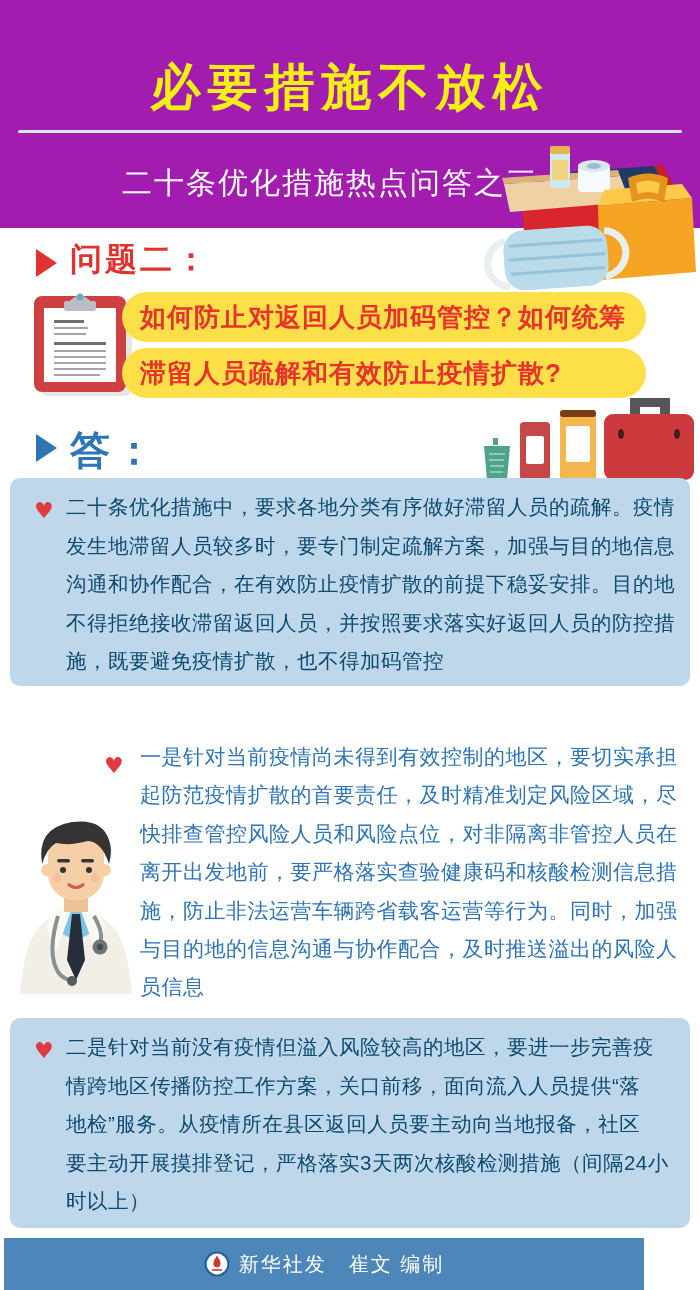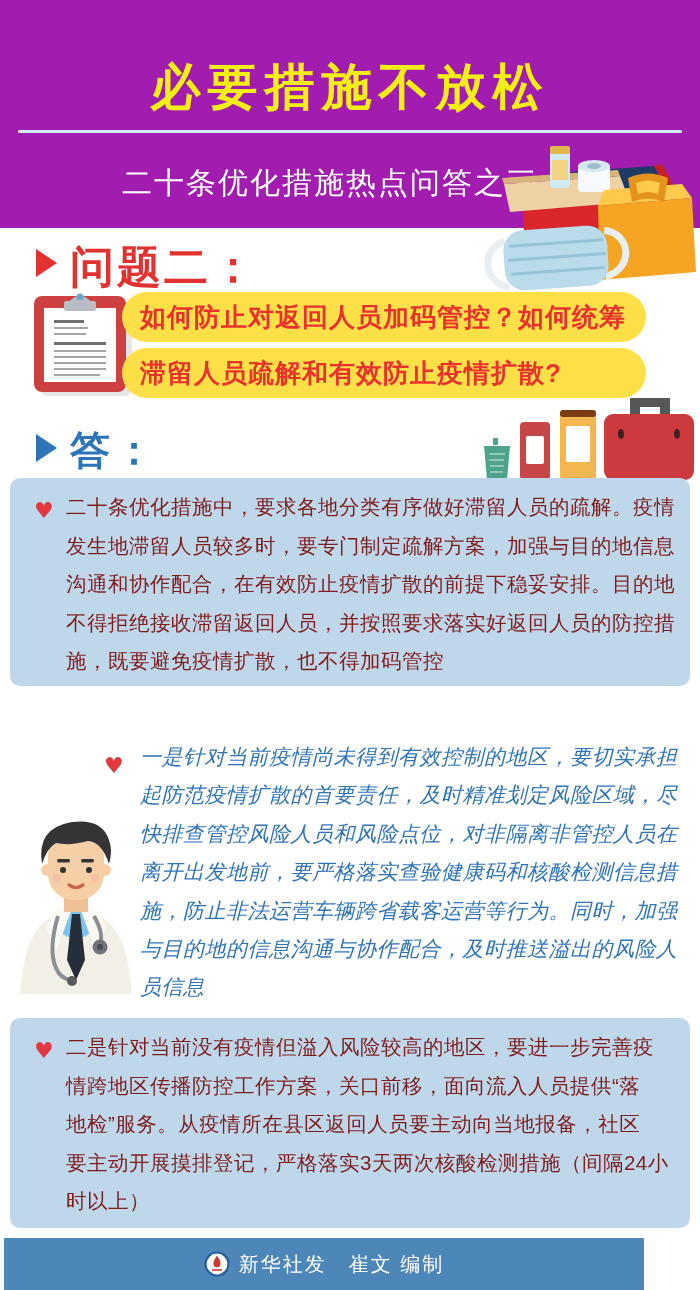--- a/index.html
+++ b/index.html
@@ -10,46 +10,46 @@
   .title{position:absolute;top:54px;left:0;width:100%;text-align:center;
          font-size:50px;font-weight:bold;color:#f3ef15;letter-spacing:7px;}
   .divider{position:absolute;top:130px;left:18px;width:664px;height:3px;background:#cdeaf6;border-radius:2px;}
   .subtitle{position:absolute;top:163px;left:0;width:660px;text-align:center;
             font-size:30px;color:#ffffff;letter-spacing:2px;}
   
   .illus-top{position:absolute;left:478px;top:138px;width:222px;height:162px;}
   
   .tri{width:0;height:0;border-top:14px solid transparent;border-bottom:14px solid transparent;position:absolute;}
   .q-tri{left:36px;top:249px;border-left:21px solid #e23230;}
-  .q-label{position:absolute;left:70px;top:238px;font-size:44px;font-weight:bold;color:#e23230;letter-spacing:3px;}
+  .q-label{position:absolute;left:70px;top:238px;font-size:32px;font-weight:bold;color:#e23230;letter-spacing:3px;}
   .clipboard{position:absolute;left:28px;top:286px;}
   .pill{position:absolute;left:122px;width:524px;height:50px;background:#fde047;border-radius:26px;
         display:flex;align-items:center;box-sizing:border-box;padding:0 18px;}
   .pill-1{top:292px;}
   .pill-2{top:348px;}
   .pill span{font-size:26px;font-weight:bold;color:#e8322e;letter-spacing:1px;white-space:nowrap;}
   
   .a-tri{left:36px;top:434px;border-left:21px solid #2d75b6;}
   .a-label{position:absolute;left:70px;top:423px;font-size:40px;font-weight:bold;color:#2d75b6;letter-spacing:4px;}
   .meds{position:absolute;left:478px;top:396px;width:218px;height:84px;}
   
   .bluebox{position:absolute;left:10px;width:680px;background:#bfd7eb;border-radius:10px;}
   .box-1{top:478px;height:208px;}
   .box-3{top:1018px;height:210px;}
   .heart{color:#e0393f;font-family:"DejaVu Sans",sans-serif;font-size:22px;line-height:22px;}
   .box-heart{position:absolute;left:24px;top:22px;}
-  .box-lines{margin:10px 14px 0 56px;font-size:20.5px;line-height:38.5px;color:#7f1d1d;letter-spacing:0.5px;}
+  .box-lines{margin:10px 14px 0 56px;font-size:20.5px;line-height:38.5px;color:#0c4a6e;letter-spacing:0.5px;}
   .box-lines div{white-space:nowrap;}
   
   .req-heading{position:absolute;left:58px;top:706px;font-size:21px;font-weight:bold;
                color:#2566ae;letter-spacing:0.5px;white-space:nowrap;}
   .p1-heart{position:absolute;left:104px;top:755px;}
   .p1-lines{position:absolute;left:140px;top:738px;font-size:21px;line-height:38.4px;
             color:#2e74b7;letter-spacing:0.5px;}
-  .p1-lines div{white-space:nowrap;font-style:italic;}
+  .p1-lines div{white-space:nowrap;}
   .doctor{position:absolute;left:10px;top:810px;}
   
   .footer{position:absolute;left:4px;top:1238px;width:640px;height:52px;background:#4d86b8;
           display:flex;align-items:center;justify-content:center;gap:9px;}
   .footer-credit{color:#ffffff;font-size:20px;letter-spacing:2px;}
 </style>
 </head>
 <body>
 
 <div class="page">

